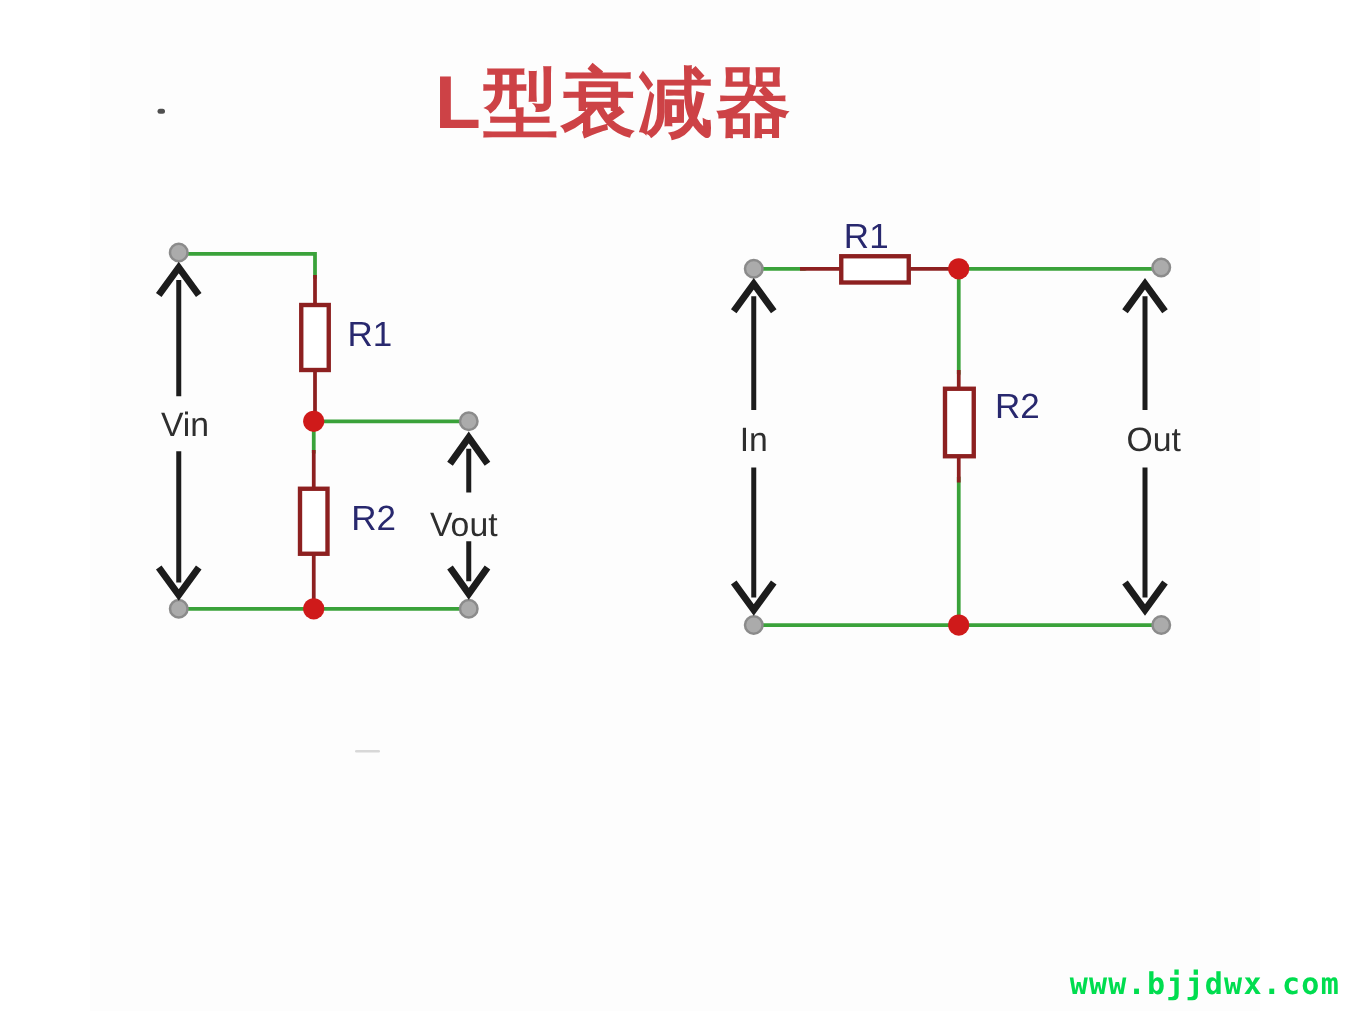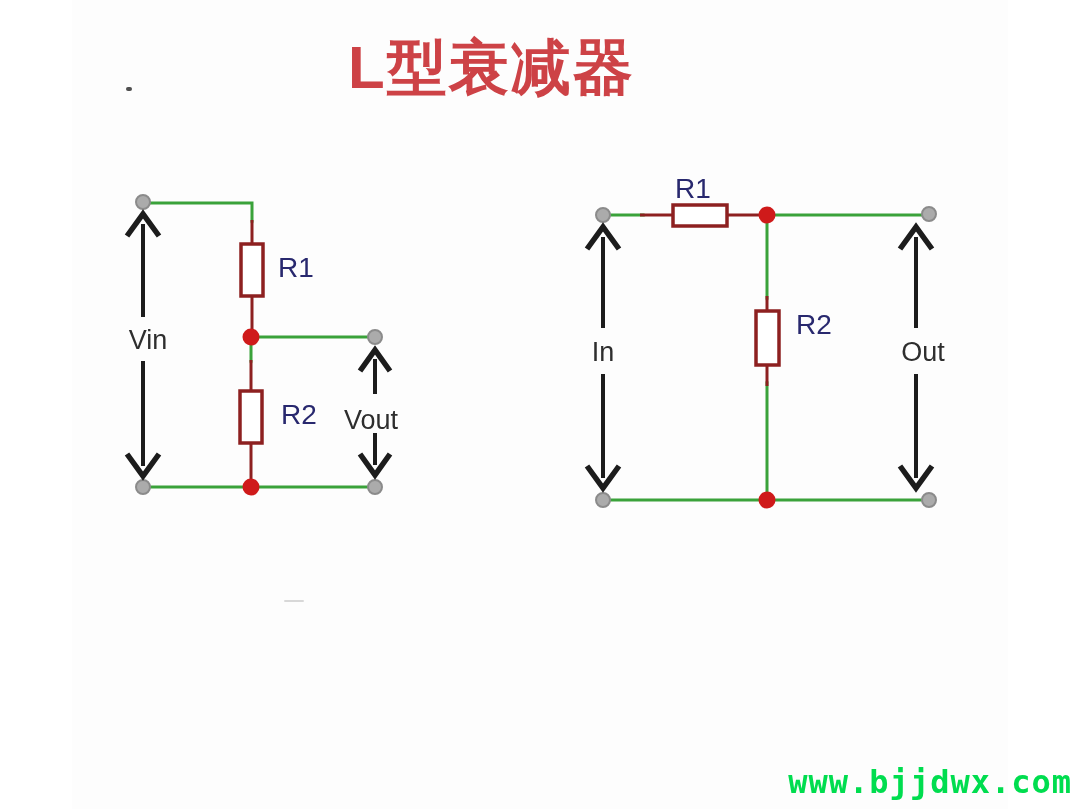--- a/index.html
+++ b/index.html
@@ -8,29 +8,29 @@
     --signal-label:#2e2e2e; --arrow:#1c1c1c; --watermark:#00dd4f;
     --background:#fdfdfd; --side-band:#ffffff;
   }
   *{margin:0;padding:0;box-sizing:border-box;}
   html,body{width:1080px;height:809px;overflow:hidden;}
   body{background:var(--background);position:relative;font-family:"Liberation Sans",sans-serif;}
   .side-band{position:absolute;top:0;height:809px;background:var(--side-band);}
   .side-band.left{left:0;width:72px;}
   .side-band.right{right:0;width:72px;}
   .page-title{
-    position:absolute;left:348px;top:28px;width:300px;
+    position:absolute;left:348px;top:42px;width:300px;
     font-size:60px;font-weight:700;color:var(--title);
     letter-spacing:2px;white-space:nowrap;
     font-family:"Liberation Sans",sans-serif;
   }
   .watermark{
     position:absolute;right:8px;bottom:8px;
     font-family:"DejaVu Sans Mono",monospace;
-    font-size:32px;font-weight:700;color:var(--watermark);letter-spacing:1px;
+    font-size:24px;font-weight:700;color:var(--watermark);letter-spacing:1px;
   }
   .speck{position:absolute;left:126px;top:87px;width:6px;height:4px;border-radius:2px;background:#4f4f4f;}
   .smudge{position:absolute;left:284px;top:600px;width:20px;height:2px;background:#c4c4c4;opacity:.65;border-radius:1px;}
   svg{position:absolute;left:0;top:0;}
   .wire{stroke:var(--wire);stroke-width:3;fill:none;stroke-linecap:round;}
   .lead{stroke:var(--resistor);stroke-width:3;fill:none;stroke-linecap:butt;}
   .resistor{stroke:var(--resistor);stroke-width:3.5;fill:#ffffff;}
   .junction{fill:var(--junction);stroke:none;}
   .terminal{fill:var(--terminal-fill);stroke:var(--terminal-stroke);stroke-width:2;}
   .arrowhead{stroke:var(--arrow);stroke-width:5.5;fill:none;stroke-linejoin:miter;}

